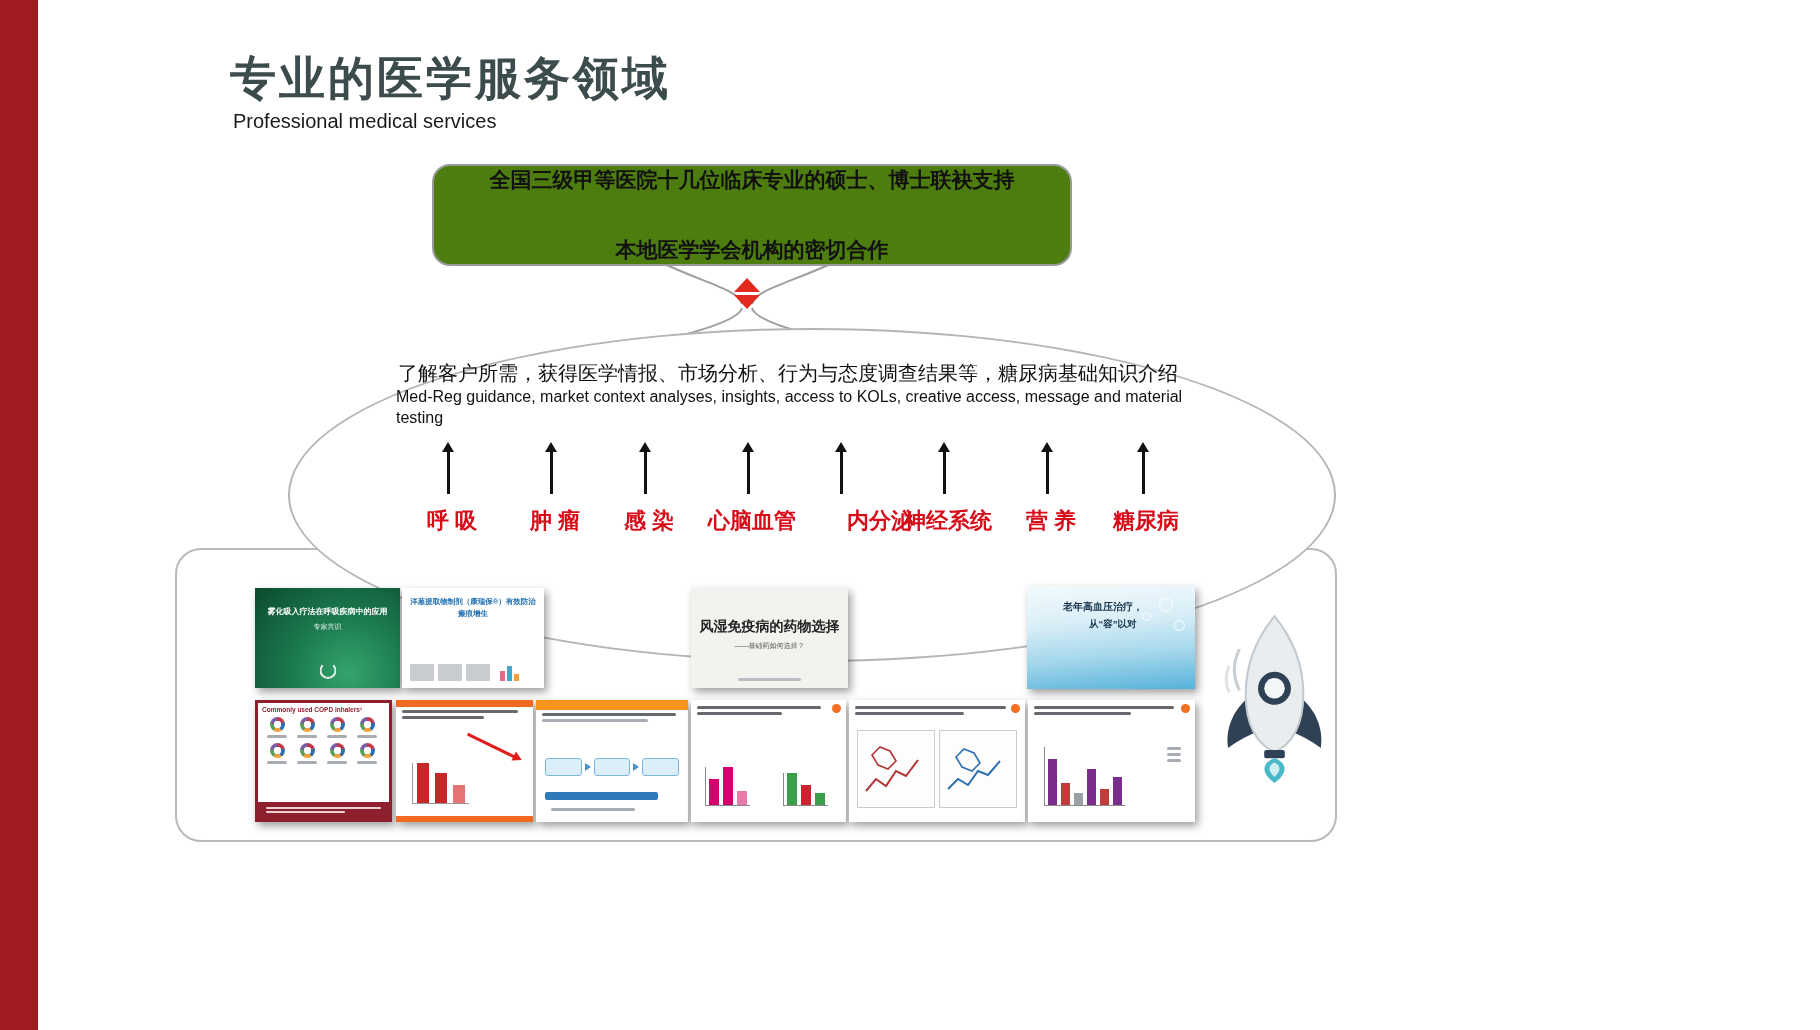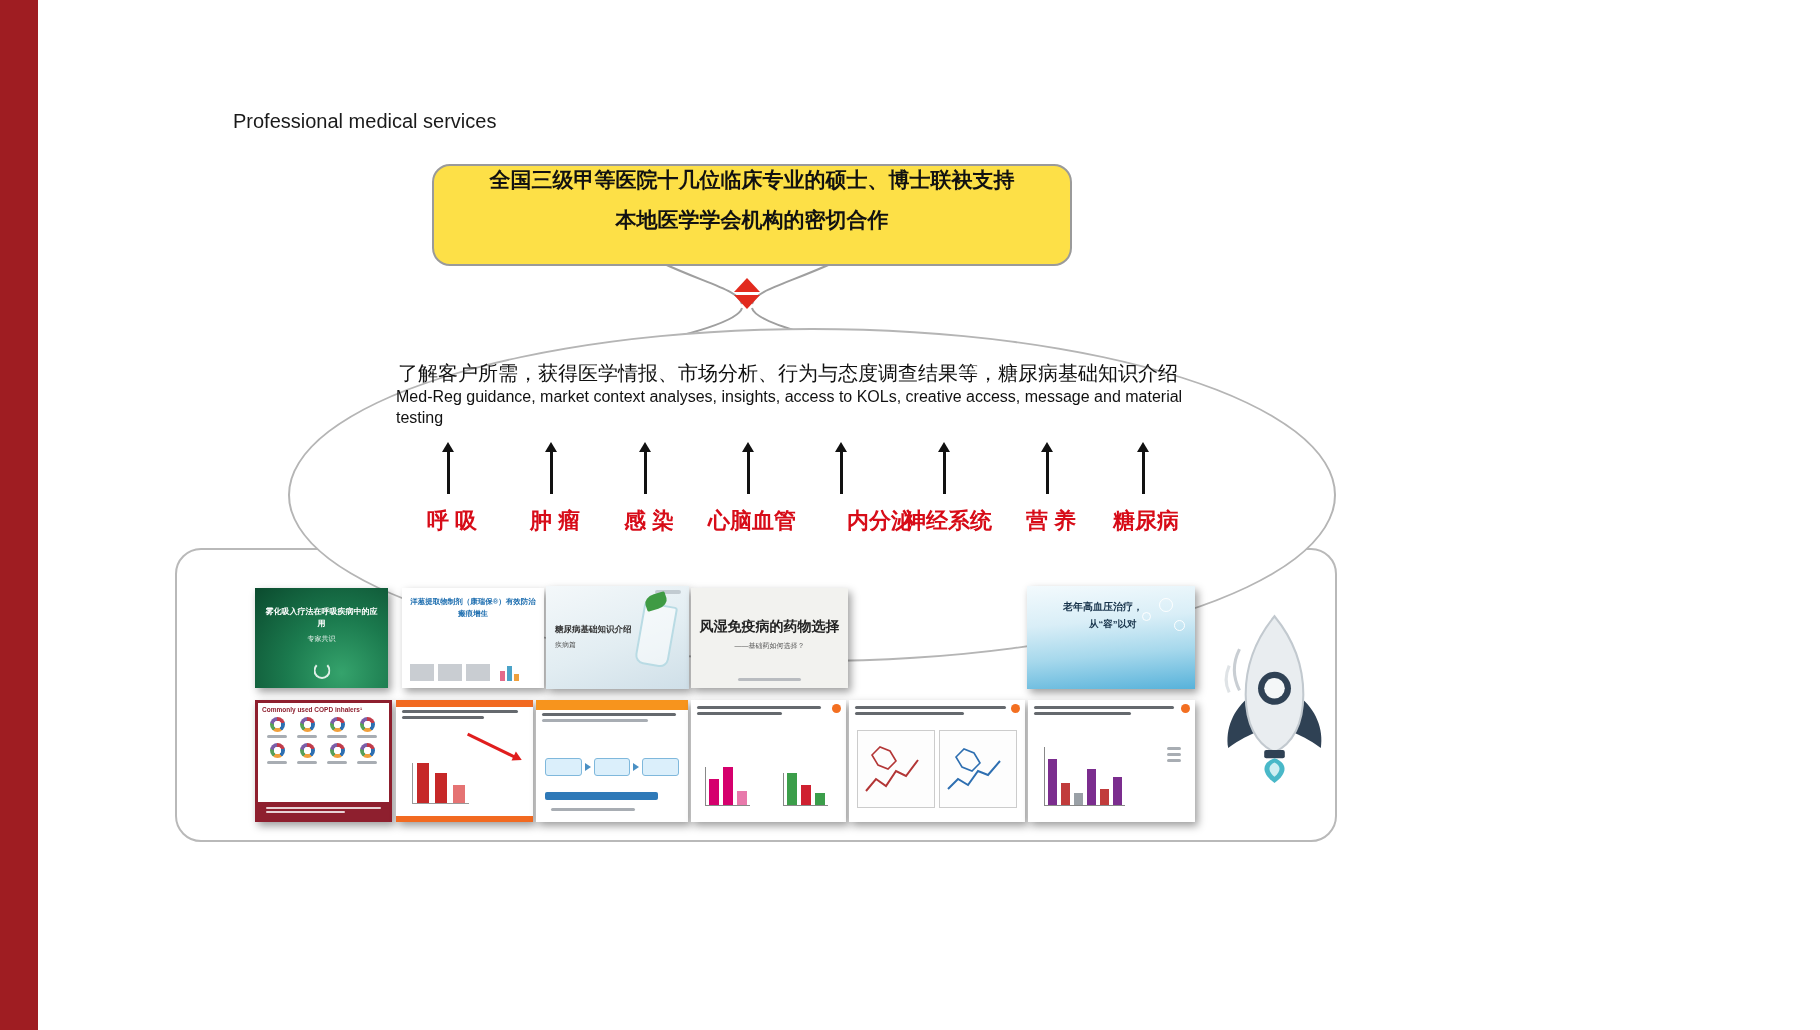--- a/index.html
+++ b/index.html
@@ -6,23 +6,23 @@
   .page{position:relative;width:1820px;height:1030px;background:#fff;overflow:hidden;
         font-family:"Liberation Sans","DejaVu Sans",sans-serif;color:#111;}
 
   .red-bar{position:absolute;left:0;top:0;width:38px;height:1030px;background:#9f1d22;}
 
   .page-title{position:absolute;left:230px;top:48px;font-size:46px;font-weight:800;
               color:#3c4b4b;letter-spacing:3px;}
   .page-subtitle{position:absolute;left:233px;top:110px;font-size:20px;color:#1a1a1a;}
 
   
-  .bubble{position:absolute;left:432px;top:164px;width:636px;height:98px;background:#fde047;
+  .bubble{position:absolute;left:432px;top:164px;width:636px;height:98px;background:#4d7c0f;
           border:2px solid #9a9a9a;border-radius:18px;z-index:2;display:flex;flex-direction:column;
-          justify-content:flex-start;align-items:center;gap:12px;}
+          justify-content:space-between;align-items:center;gap:12px;}
   .bubble .ln{font-size:21px;font-weight:bold;color:#111;}
 
   .funnel{position:absolute;left:547px;top:258px;width:400px;height:100px;z-index:1;}
 
   .diamond{position:absolute;left:734px;top:278px;width:26px;height:32px;z-index:3;}
   .diamond .tri-up{width:0;height:0;border-left:13px solid transparent;border-right:13px solid transparent;
                    border-bottom:14px solid #e22a1e;}
   .diamond .tri-down{margin-top:3px;width:0;height:0;border-left:13px solid transparent;border-right:13px solid transparent;
                      border-top:14px solid #e22a1e;}
 
@@ -39,21 +39,21 @@
 
   .spec{position:absolute;top:506px;transform:translateX(-50%);font-size:22px;font-weight:bold;
         color:#d70c18;white-space:nowrap;z-index:3;padding-left:8px;}
 
   
   .panel{position:absolute;left:175px;top:548px;width:1158px;height:290px;background:#fff;
          border:2px solid #b9b9b9;border-radius:26px;z-index:1;}
 
   
   .thumb{position:absolute;z-index:4;background:#fff;box-shadow:3px 4px 8px rgba(0,0,0,.38);overflow:hidden;box-sizing:border-box;}
-  .t0{left:255px;top:588px;width:133px;height:100px;background:radial-gradient(circle at 65% 85%,#35a36c 0%,#1b7a4e 45%,#0b4a2e 100%);color:#fff;text-align:center;}
+  .t0{left:255px;top:588px;width:145px;height:100px;background:radial-gradient(circle at 65% 85%,#35a36c 0%,#1b7a4e 45%,#0b4a2e 100%);color:#fff;text-align:center;}
   .t0 .tt{margin-top:18px;font-size:8px;font-weight:bold;padding:0 10px;line-height:1.5;}
   .t0 .ts{margin-top:4px;font-size:7px;opacity:.9;}
   .t0 .swirl{position:absolute;bottom:9px;left:50%;transform:translateX(-50%);width:13px;height:13px;border-radius:50%;
              border:2px solid rgba(255,255,255,.85);border-top-color:transparent;}
 
   .t1{left:402px;top:588px;width:142px;height:100px;padding-top:8px;}
   .t1 .tt{color:#1f6fb0;font-weight:bold;font-size:7.5px;text-align:center;padding:0 8px;line-height:1.6;}
   .t1 .strip{position:absolute;bottom:7px;left:8px;right:8px;display:flex;gap:4px;align-items:flex-end;}
   .t1 .ph{width:24px;height:17px;background:#c9cdd2;}
   .t1 .mb{display:flex;align-items:flex-end;gap:2px;margin-left:6px;}
@@ -138,20 +138,21 @@
 
   .rocket{position:absolute;left:1212px;top:608px;width:125px;height:175px;z-index:4;}
 </style>
 </head>
 <body>
 
 <div class="page">
 
   <div class="red-bar"></div>
 
+  <div class="page-title">专业的医学服务领域</div>
   <div class="page-subtitle">Professional medical services</div>
 
   <div class="bubble">
     <div class="ln">全国三级甲等医院十几位临床专业的硕士、博士联袂支持</div>
     <div class="ln">本地医学学会机构的密切合作</div>
   </div>
 
   <svg class="funnel" viewBox="0 0 400 100">
     <path d="M113,4 C160,26 192,32 195,46" fill="none" stroke="#9f9f9f" stroke-width="2"></path>
     <path d="M288,4 C240,26 208,32 205,46" fill="none" stroke="#9f9f9f" stroke-width="2"></path>
@@ -225,27 +226,20 @@
       <i class="ph"></i>
       <i class="ph"></i>
       <span class="mb">
         <i style="height:10px;background:#e36a8a"></i>
         <i style="height:15px;background:#4aa3c8"></i>
         <i style="height:7px;background:#f0a03c"></i>
       </span>
     </div>
   </div>
 
-  <div class="thumb t2">
-    <div class="logo"></div>
-    <div class="tt">糖尿病基础知识介绍</div>
-    <div class="ts">疾病篇</div>
-    <div class="beaker"></div>
-    <div class="leaf"></div>
-  </div>
 
   <div class="thumb t3">
     <div class="tt">风湿免疫病的药物选择</div>
     <div class="ts">——基础药如何选择？</div>
     <div class="foot"></div>
   </div>
 
 
   <div class="thumb t5">
     <div class="tt">老年高血压治疗，</div>

